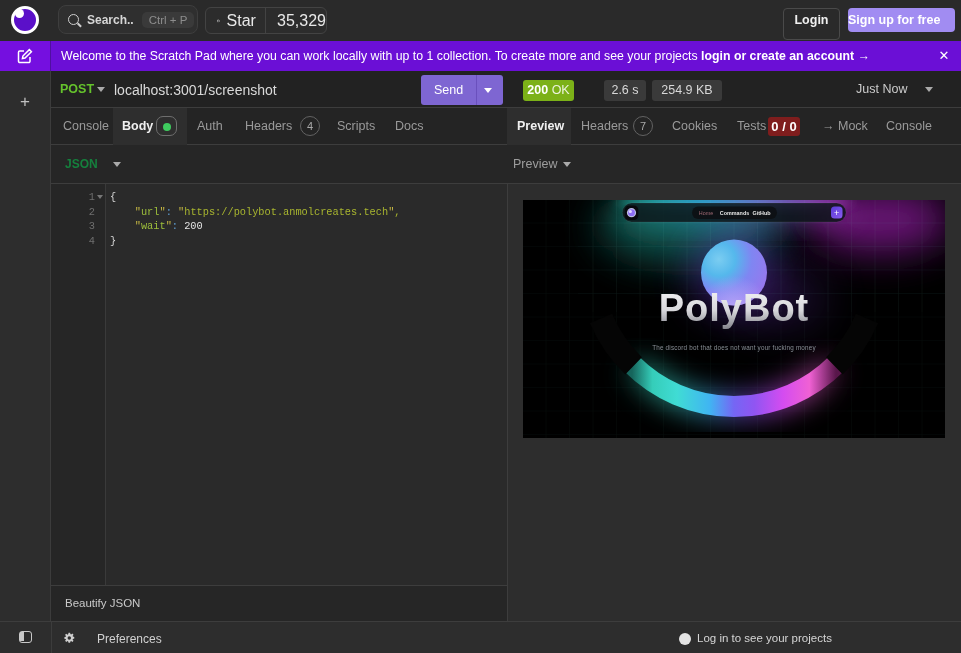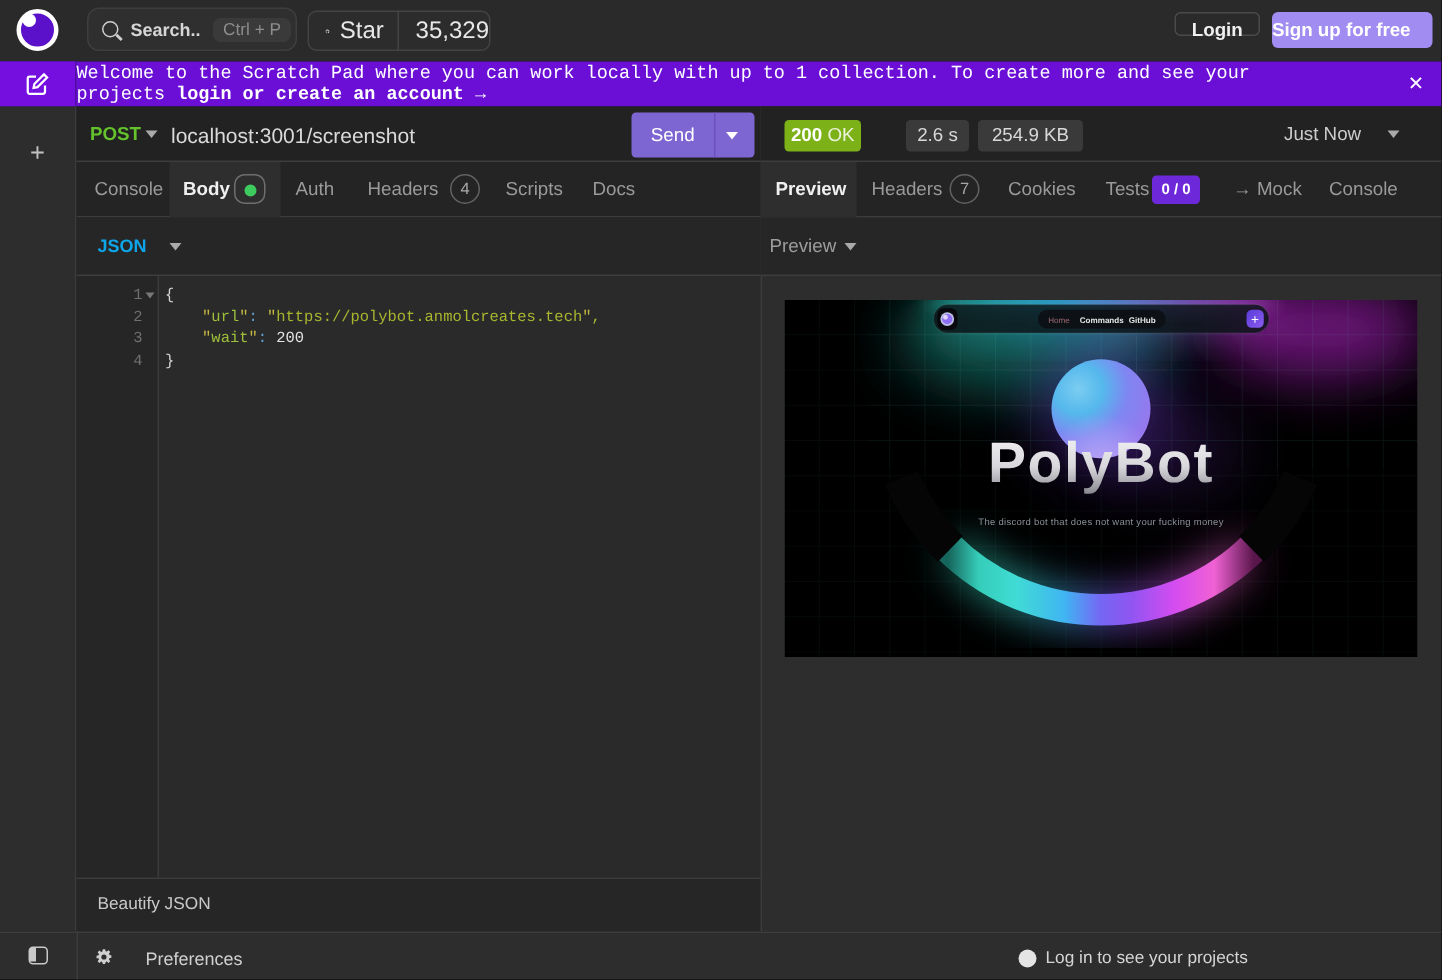--- a/index.html
+++ b/index.html
@@ -16,30 +16,30 @@
                 border:1px solid #3e3e3e; border-radius:8px; display:flex; align-items:center; }
   #searchpill .mag { margin-left:9px; width:11px; height:11px; border:1.6px solid #cfcfcf; border-radius:50%; position:relative; }
   #searchpill .mag:after { content:""; position:absolute; width:5px; height:1.6px; background:#cfcfcf;
                 right:-4px; bottom:-2px; transform:rotate(45deg); }
   #searchpill .stxt { color:#d6d6d6; font-size:12px; font-weight:bold; margin-left:8px; }
   #searchpill .ctrlp { margin-left:8px; background:#3a3a3a; color:#8d8d8d; font-size:11.5px;
                        border-radius:5px; padding:2px 7px; }
   #starpill { left:205px; top:7px; width:122px; height:27px; border:1px solid #434343;
               border-radius:6px; background:#2c2c2c; display:flex; align-items:center; color:#e8e8e8; font-size:16px; }
   #starpill .div { width:1px; height:27px; background:#434343; margin-left:9px; }
-  #login { left:783px; top:8px; width:57px; height:16px; border:1px solid #4a4a4a; border-radius:4px;
+  #login { left:783px; top:8px; width:57px; height:32px; border:1px solid #4a4a4a; border-radius:4px;
            color:#f0f0f0; font-size:12.5px; font-weight:bold; text-align:center; line-height:22px; }
   #signup { left:848px; top:8px; width:107px; height:24px; background:#a18cf2; border-radius:4px;
             color:#fff; font-size:12.5px; font-weight:bold; text-align:left; line-height:24px; }
 
   
   #banner { left:0; top:41px; width:961px; height:30px; background:#6b0fd6; }
   #banner-icon { left:0; top:41px; width:51px; height:30px; background:#750fe0; border-right:1px solid #4f10a0; }
   #banner-text { left:51px; top:41px; width:884px; height:30px; color:#fff; font-size:12.3px;
-                 display:flex; align-items:center; justify-content:center; padding-right:55px;font-family:Liberation Mono, monospace; }
+                 display:flex; align-items:center; justify-content:center; padding-right:55px; }
   #banner-x { left:936px; top:48px; width:16px; height:16px; color:#fff; font-size:13px; text-align:center; line-height:16px; }
 
   
   #sidebar { left:0; top:71px; width:51px; height:550px; background:#2d2d2d; border-right:1px solid #3c3c3c; }
   #plus { left:14px; top:93px; width:22px; height:17px; color:#c0c0c0; font-size:17px; line-height:17px; text-align:center; font-weight:400; }
 
   
   #urlrow { left:51px; top:71px; width:456px; height:37px; background:#222222; border-bottom:1px solid #3d3d3d; }
   #post { left:60px; top:82px; color:#65c22c; font-size:12.5px; font-weight:bold; }
   .caret { display:inline-block; width:0; height:0; border-left:4.5px solid transparent; border-right:4.5px solid transparent; border-top:5px solid #aaa; }
@@ -54,21 +54,21 @@
   #tabrowL { left:51px; top:108px; width:456px; height:37px; background:#242424; border-bottom:1px solid #3d3d3d;
              color:#9a9a9a; font-size:12.5px; }
   #tab-body { left:113px; top:108px; width:74px; height:37px; background:#2e2e2e; }
   .tabtxt { top:119px; font-size:12.5px; color:#9a9a9a; }
   #bodydot { left:156px; top:116px; width:21px; height:20px; border:1px solid #6e6e6e; border-radius:7px; }
   #bodydot i { position:absolute; left:6px; top:5.5px; width:8px; height:8px; border-radius:50%; background:#3ecb5e; }
   .numcirc { width:20px; height:20px; border:1px solid #626262; border-radius:50%; color:#a8a8a8;
              font-size:11px; text-align:center; line-height:19px; top:116px; }
 
   #jsonrow { left:51px; top:145px; width:456px; height:39px; background:#262626; border-bottom:1px solid #3d3d3d; }
-  #jsonlbl { left:65px; top:157px; color:#0ea5e9; font-size:12px; font-weight:bold; }
+  #jsonlbl { left:65px; top:157px; color:#15803d; font-size:12px; font-weight:bold; }
   #json-caret { left:113px; top:162px; }
 
   #editor { left:51px; top:184px; width:456px; height:401px; background:#2a2a2a; }
   #gutter { left:51px; top:184px; width:55px; height:401px; background:#262626; border-right:1px solid #3a3a3a; }
   #lnums { left:51px; top:190px; width:44px; color:#6f6f6f; font-family:"Liberation Mono",monospace;
            font-size:10.3px; line-height:14.6px; text-align:right; }
   #fold { left:97px; top:195px; border-left:3.5px solid transparent; border-right:3.5px solid transparent; border-top:4px solid #777; }
   #code { left:110px; top:190px; font-family:"Liberation Mono",monospace; font-size:10.3px; line-height:14.6px;
           color:#d5d5d5; white-space:pre; }
   #code .k { color:#9dbf3b; } 
@@ -88,22 +88,22 @@
   #b200 { left:523px; top:80px; width:51px; background:#7cb118; color:#fff; text-align:center; }
   #b200 b { font-weight:bold; } #b200 span { color:#ecf3dc; }
   #btime { left:604px; top:80px; width:42px; background:#3a3a3a; color:#d8d8d8; text-align:center; }
   #bsize { left:652px; top:80px; width:70px; background:#3a3a3a; color:#d8d8d8; text-align:center; }
   #justnow { left:856px; top:82px; color:#cccccc; font-size:12.5px; }
   #jn-caret { left:925px; top:87px; }
 
   #tabrowR { left:507px; top:108px; width:454px; height:37px; background:#242424; border-bottom:1px solid #3d3d3d;
              color:#9a9a9a; font-size:12.5px; }
   #tab-preview { left:507px; top:108px; width:64px; height:37px; background:#2e2e2e; }
-  #testsbadge { left:768px; top:117px; width:32px; height:19px; background:#6d28d9; border-radius:3px;
-                color:#fff; font-size:10px; font-weight:bold; text-align:center; line-height:19px; }
+  #testsbadge { left:768px; top:117px; width:32px; height:19px; background:#7f1d1d; border-radius:3px;
+                color:#fff; font-size:13px; font-weight:bold; text-align:center; line-height:19px; }
   #prevrow { left:507px; top:145px; width:454px; height:39px; background:#262626; border-bottom:1px solid #3d3d3d; }
   #prevlbl { left:513px; top:157px; color:#9d9d9d; font-size:12.5px; }
   #prev-caret { left:563px; top:162px; }
 
   #shot { left:523px; top:200px; width:422px; height:238px; }
 
   
   #bottombar { left:0; top:621px; width:961px; height:32px; background:#2d2d2d; border-top:1px solid #3d3d3d; }
   #bb-sideline { left:51px; top:621px; width:1px; height:32px; background:#3c3c3c; }
   #sbicon { left:19px; top:631px; width:13px; height:12px; border:1.5px solid #c9c9c9; border-radius:3px; }

